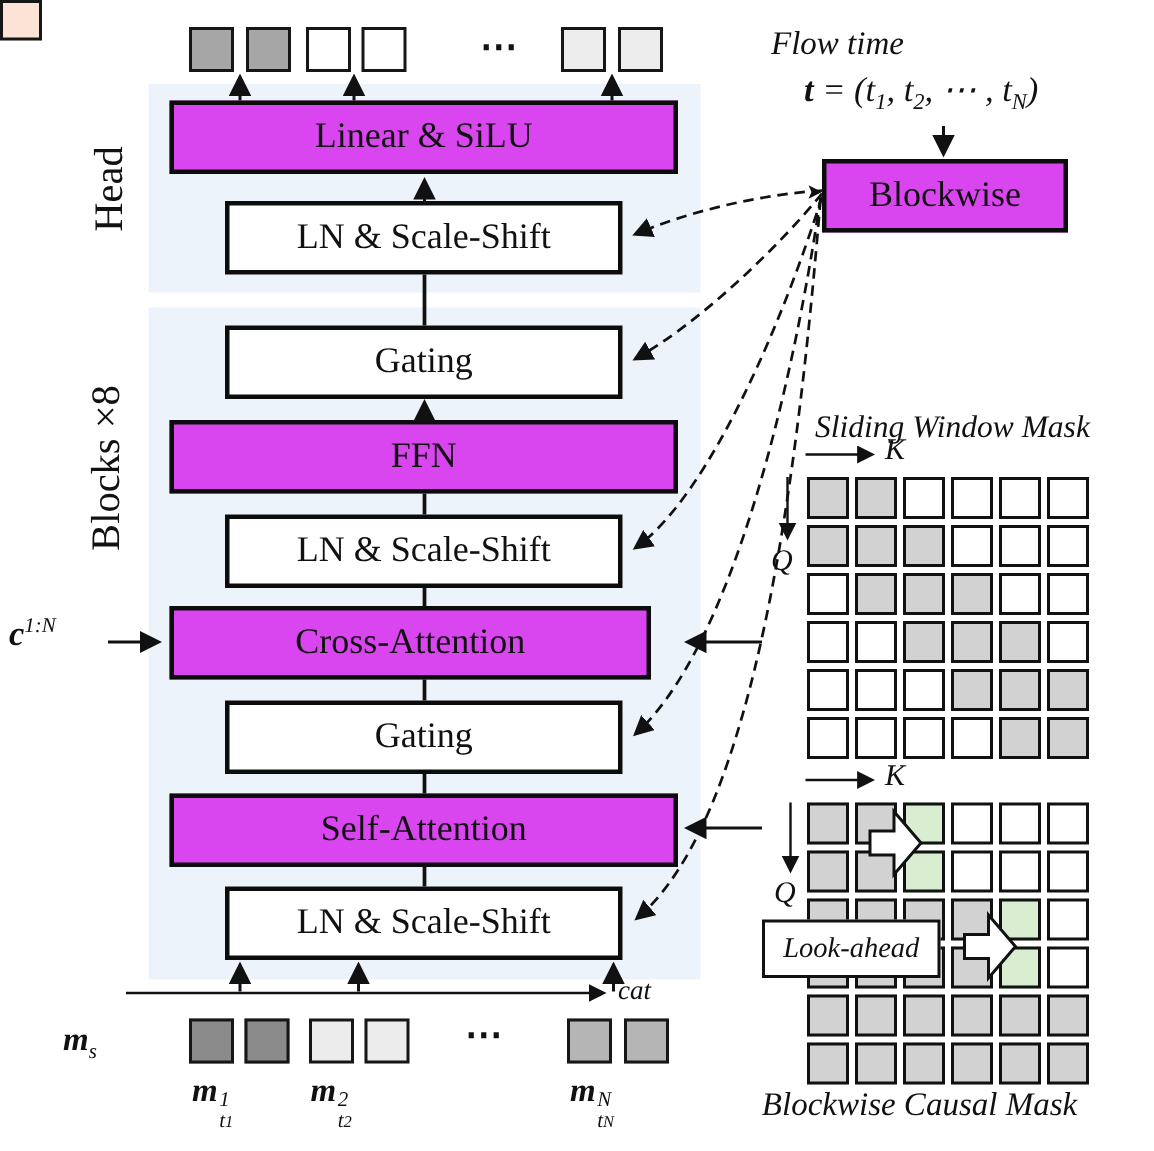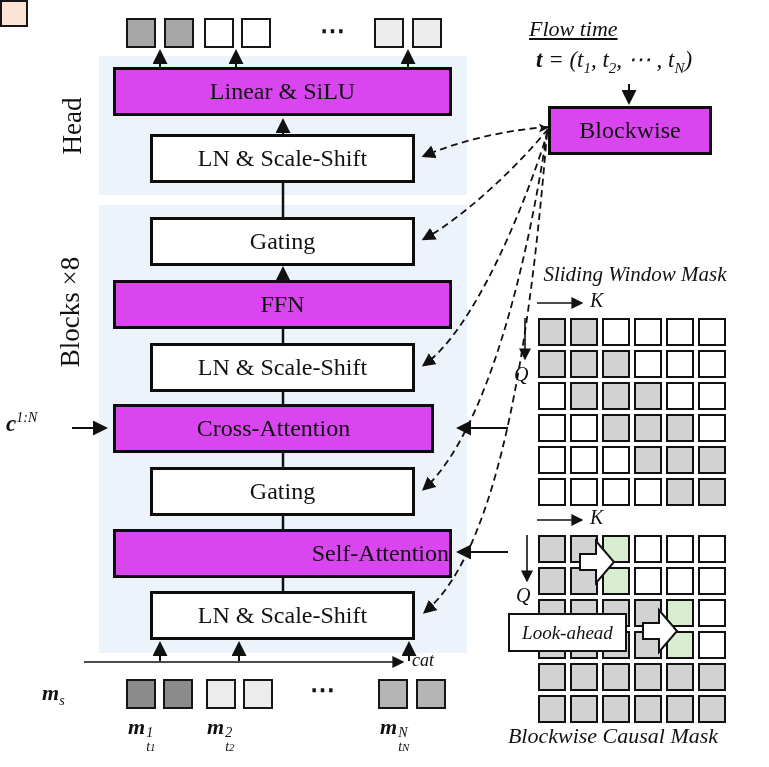--- a/index.html
+++ b/index.html
@@ -12,28 +12,28 @@
   .bx{position:absolute;box-sizing:border-box;border:3px solid #0c0c0c;background:#fff;
       display:flex;align-items:center;justify-content:center;font-size:24px;z-index:2;}
   .bx.blue{background:#d946ef;}
   #b-linear{left:113px;top:67px;width:339px;height:49px;}
   #b-lnss1{left:150px;top:134px;width:265px;height:49px;}
   #b-gating1{left:150px;top:217px;width:265px;height:49px;}
   #b-ffn{left:113px;top:280px;width:339px;height:49px;}
   #b-lnss2{left:150px;top:343px;width:265px;height:49px;}
   #b-cross{left:113px;top:404px;width:321px;height:49px;}
   #b-gating2{left:150px;top:467px;width:265px;height:49px;}
-  #b-self{left:113px;top:529px;width:339px;height:49px;justify-content:flex-end;}
+  #b-self{left:113px;top:529px;width:339px;height:49px;}
   #b-lnss3{left:150px;top:591px;width:265px;height:49px;}
   #b-totime{left:548px;top:106px;width:164px;height:49px;}
   .vlabel{position:absolute;text-align:center;font-size:27px;z-index:1;transform:rotate(-90deg);}
   #head-label{left:12px;top:111px;width:120px;height:30px;}
   #blocks-label{left:-30px;top:297px;width:200px;height:30px;}
   .bi{font-weight:700;font-style:italic;}
-  #flowtime-caption{left:529px;top:16px;font-size:22px;font-style:italic;text-decoration:underline;}
+  #flowtime-caption{left:514px;top:16px;font-size:22px;font-style:italic;}
   #flowtime-eq{left:536px;top:46px;font-size:23px;font-style:italic;}
   #flowtime-eq sub{font-size:15px;}
   #cond-label{left:6px;top:410px;font-size:23px;}
   #cond-label sup{font-size:14px;font-style:italic;font-weight:400;}
   #cat-label{left:412px;top:650px;font-size:18px;font-style:italic;}
   .tok{position:absolute;box-sizing:border-box;width:30px;height:30px;border:2.5px solid #161616;z-index:2;}
   #ms-square{left:56px;top:649px;width:28px;height:27px;box-sizing:border-box;border:2.5px solid #161616;z-index:2;}
   .ell{position:absolute;font-size:25px;font-weight:700;z-index:2;}
   #ell-top{left:320px;top:16px;}
   #ell-bottom{left:310px;top:675px;}
@@ -49,21 +49,21 @@
   .stk .dn{font-style:italic;}
   .stk .ss{font-size:11px;}
   .mgrid{position:absolute;display:grid;grid-template-columns:repeat(6,28px);grid-auto-rows:28px;gap:4px;z-index:1;}
   #sliding-grid{left:538px;top:318px;}
   #blockwise-grid{left:538px;top:535px;}
   .cell{box-sizing:border-box;border:2.5px solid #111;}
   .cell.g{background:#d2d2d2;}
   .cell.w{background:#ffffff;}
   .cell.n{background:#d9edd1;}
   .mask-title{position:absolute;font-style:italic;text-align:center;z-index:1;}
-  #sliding-title{left:520px;top:262px;width:230px;font-size:21px;}
+  #sliding-title{left:520px;top:272px;width:230px;font-size:21px;}
   #blockwise-title{left:491px;top:723px;width:244px;font-size:22px;}
   .kq{position:absolute;font-style:italic;font-size:20px;z-index:2;}
   #k1{left:590px;top:289px;}  #q1{left:514px;top:363px;}
   #k2{left:590px;top:506px;}  #q2{left:516px;top:584px;}
   #lookahead{left:508px;top:613px;width:119px;height:39px;box-sizing:border-box;background:#fff;
              border:2px solid #111;display:flex;align-items:center;justify-content:center;
              font-style:italic;font-size:19px;z-index:3;}
   #overlay{position:absolute;left:0;top:0;z-index:6;pointer-events:none;}
 </style>
 </head>

